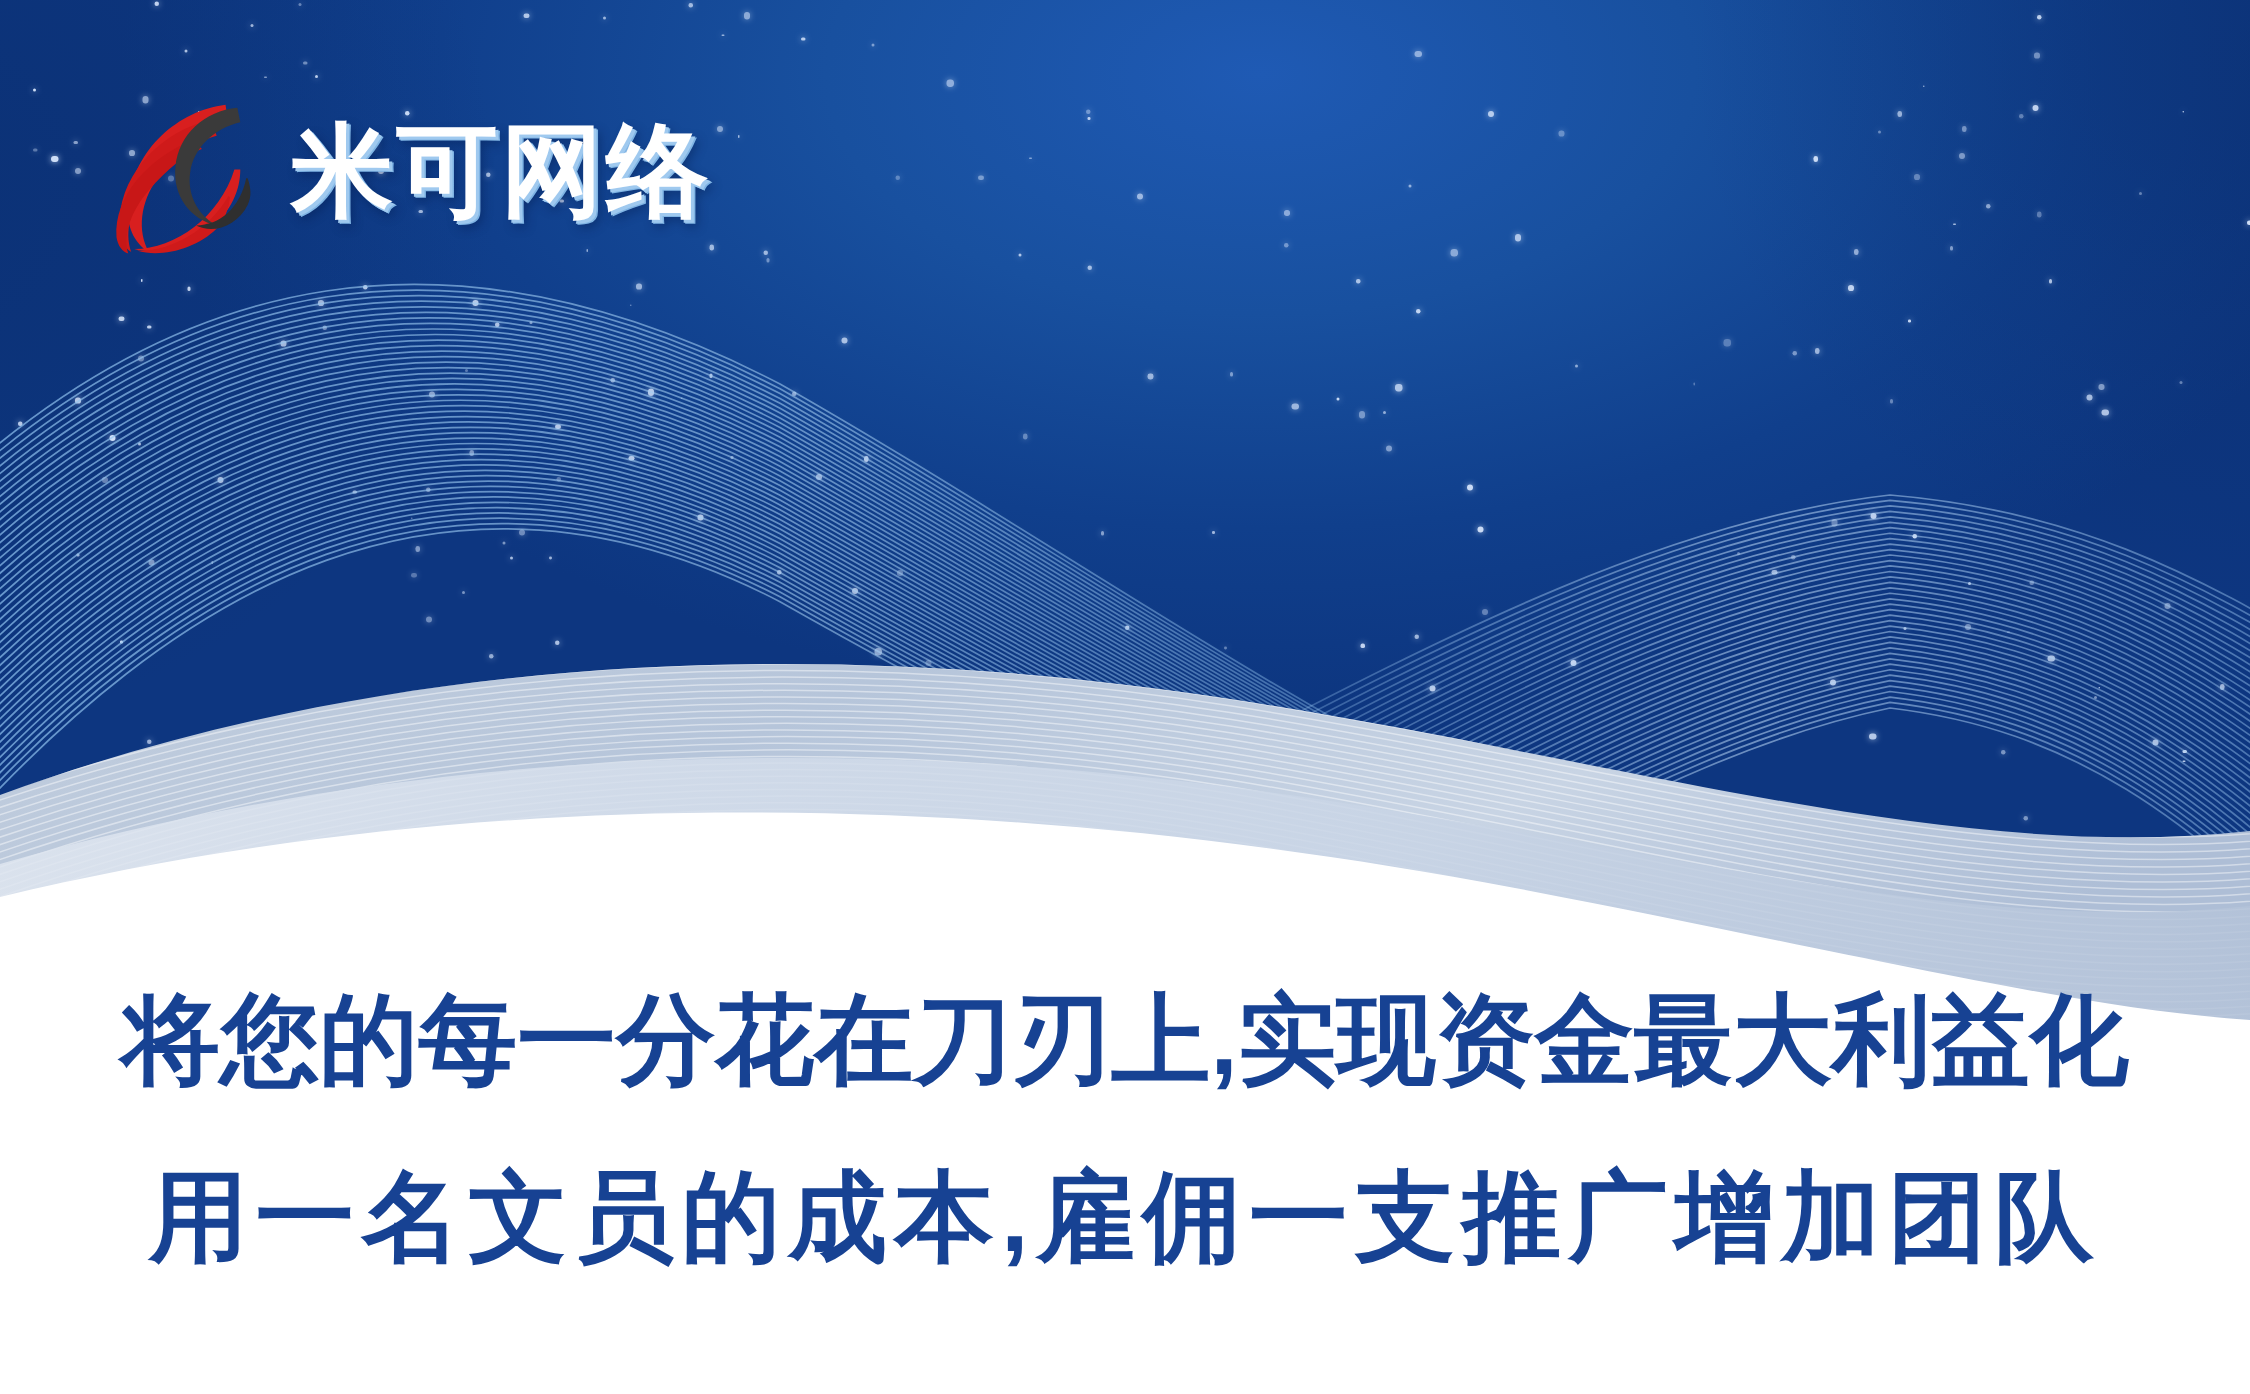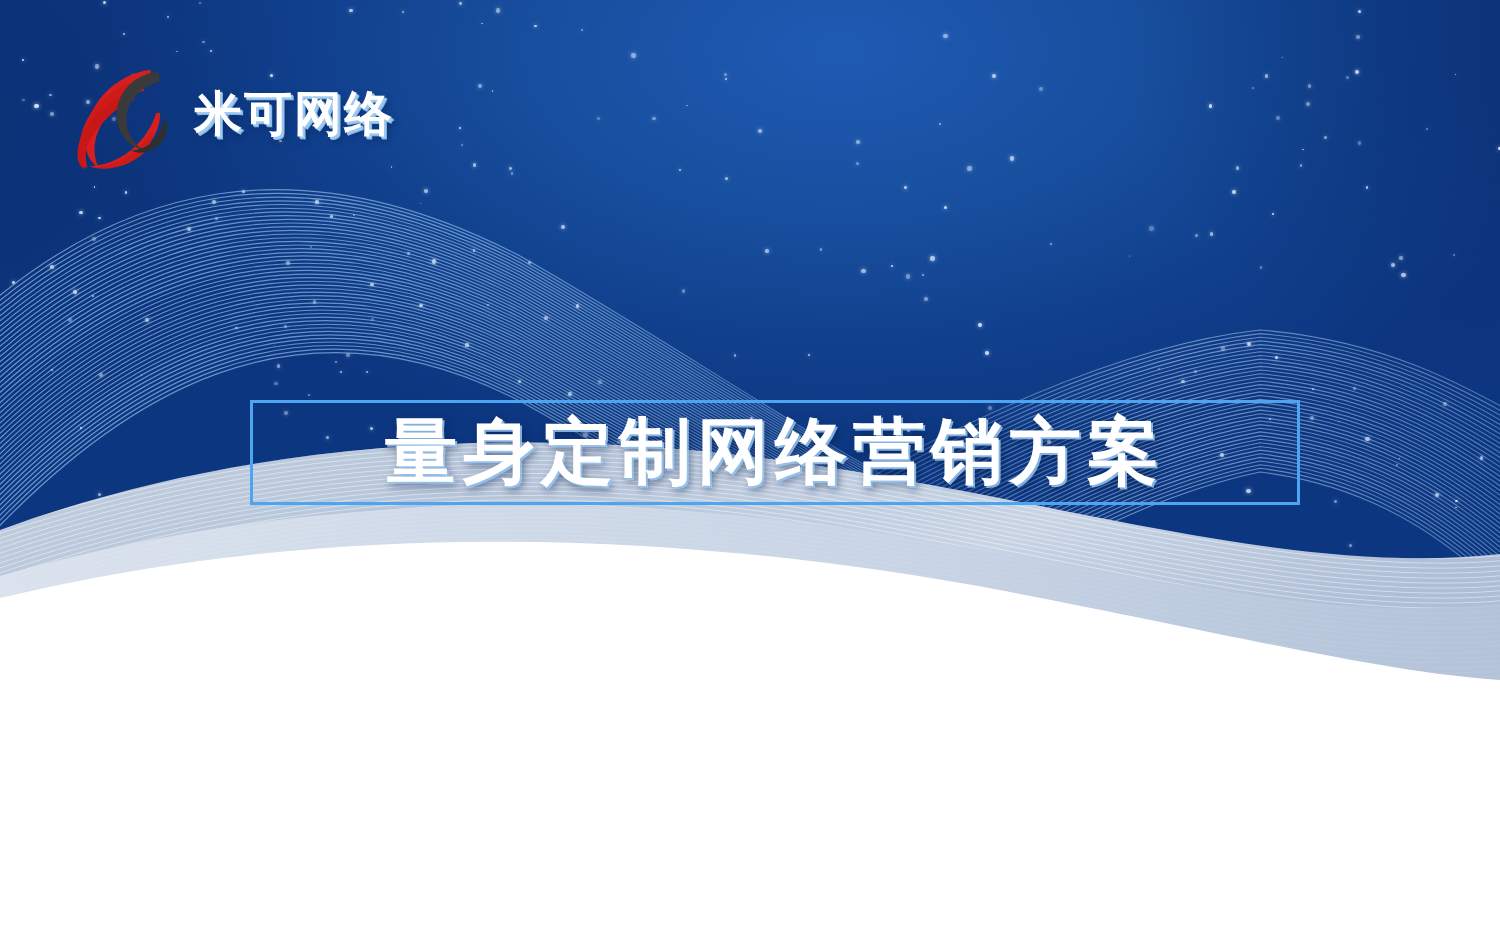--- a/index.html
+++ b/index.html
@@ -80,21 +80,21 @@
     display: flex;
     align-items: center;
     gap: 20px;
     z-index: 6;
   }
   .logo-mark {
     width: 118px; height: 112px;
     display: block;
   }
   .logo-word {
-    font-size: 48px;
+    font-size: 68px;
     font-weight: bold;
     color: #ffffff;
     letter-spacing: 2px;
     line-height: 1;
     white-space: nowrap;
     text-shadow:
       2px 2px 0 #9fc9ef,
       3px 3px 0 #7fb4e4,
       4px 5px 7px rgba(5,25,70,0.45);
   }
@@ -572,18 +572,19 @@
         <path d="M98,74 C84,98 58,112 36,111 C52,116 76,110 90,96 C96,90 98,82 99,75 Z" fill="#cf1a1a"></path>
 
         <path d="M104,14 C82,16 64,32 62,54 C60,74 72,90 90,94 C76,86 70,72 72,58 C74,42 88,28 106,24 Z" fill="#3a3a3a"></path>
         <path d="M110,62 C106,82 92,94 76,94 C88,100 104,94 111,80 C114,74 113,68 111,62 Z" fill="#2f2f2f"></path>
       </g>
     </svg>
     <span class="logo-word">米可网络</span>
   </div>
 
 
-  <div class="subtitle-box">
-    <span class="subtitle-text">量身定制网络营销方案</span>
+
+  <div class="taglines">
+    <div class="tagline line-1">将您的每一分花在刀刃上,实现资金最大利益化</div>
+    <div class="tagline line-2">用一名文员的成本,雇佣一支推广增加团队</div>
   </div>
 
-
 </div>
 
 </body></html>

